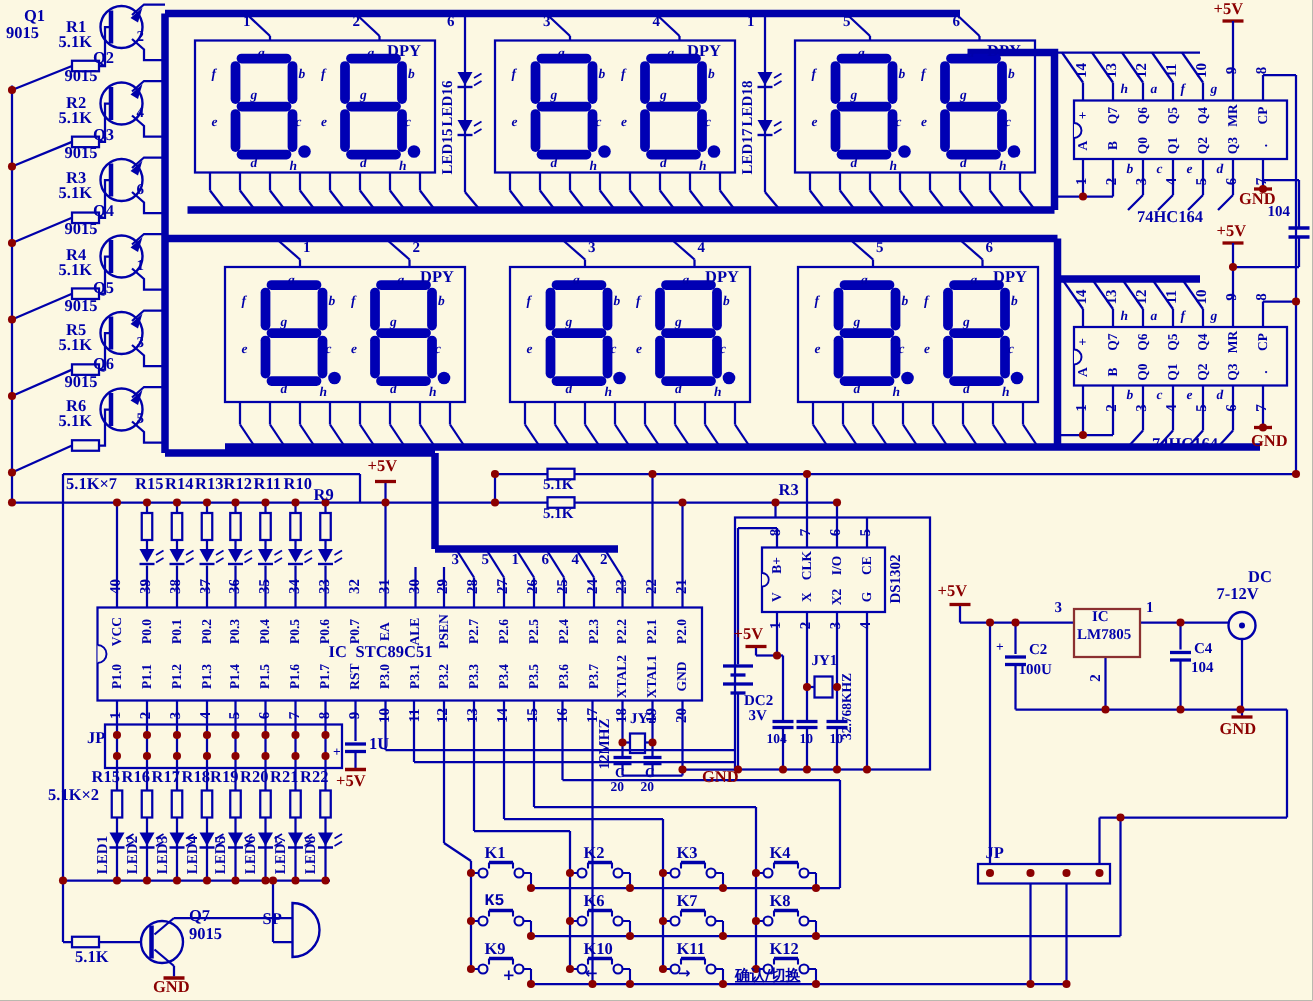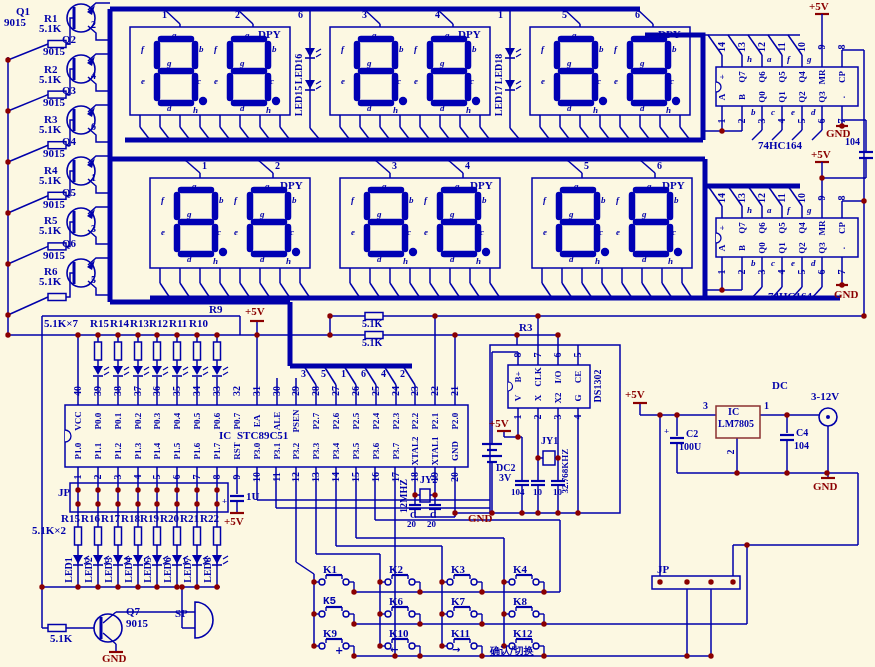--- a/index.html
+++ b/index.html
@@ -1165,21 +1165,21 @@
       <span class="lbl p" style="left: 381px; top: 369px;">4</span>
       <span class="lbl p" style="left: 400px; top: 369px;">2</span>
       <span class="lbl m" style="left: 245px; top: 306px;">+5V</span>
       <span class="lbl " style="left: 44px; top: 318px;">5.1K×7</span>
       <span class="lbl " style="left: 90px; top: 318px;">R15</span>
       <span class="lbl " style="left: 110px; top: 318px;">R14</span>
       <span class="lbl " style="left: 130px; top: 318px;">R13</span>
       <span class="lbl " style="left: 149px; top: 318px;">R12</span>
       <span class="lbl " style="left: 169px; top: 318px;">R11</span>
       <span class="lbl " style="left: 189px; top: 318px;">R10</span>
-      <span class="lbl " style="left: 209px; top: 304px; text-align: right;">R9</span>
+      <span class="lbl " style="left: 209px; top: 325px; text-align: right;">R9</span>
       <span class="lbl p" style="left: 362px; top: 319px;">5.1K</span>
       <span class="lbl p" style="left: 362px; top: 338px;">5.1K</span>
       <span class="lbl " style="left: 519px; top: 322px;">R3</span>
       <span class="lbl " style="left: 246px; top: 491px;">1U</span>
       <span class="lbl m" style="left: 224px; top: 516px;">+5V</span>
       <span class="lbl s" style="left: 222px; top: 497px;">+</span>
       <span class="lbl p" style="left: 420px; top: 475px;">JY2</span>
       <span class="lbl p r" style="left: 404px; top: 496px;">12MHZ</span>
       <span class="lbl s" style="left: 410px; top: 511px;">C</span>
       <span class="lbl s" style="left: 407px; top: 520px;">20</span>
@@ -1215,22 +1215,22 @@
       <span class="lbl s" style="left: 664px; top: 427px;">+</span>
       <span class="lbl p" style="left: 686px; top: 429px;">C2</span>
       <span class="lbl p" style="left: 679px; top: 442px;">100U</span>
       <span class="lbl p" style="left: 728px; top: 407px;">IC</span>
       <span class="lbl p" style="left: 718px; top: 419px;">LM7805</span>
       <span class="lbl p" style="left: 703px; top: 401px;">3</span>
       <span class="lbl p" style="left: 764px; top: 401px;">1</span>
       <span class="lbl p r" style="left: 731px; top: 452px;">2</span>
       <span class="lbl p" style="left: 796px; top: 428px;">C4</span>
       <span class="lbl p" style="left: 794px; top: 441px;">104</span>
-      <span class="lbl " style="left: 772px; top: 380px;">DC</span>
-      <span class="lbl " style="left: 811px; top: 391px;">3-12V</span>
+      <span class="lbl " style="left: 832px; top: 380px;">DC</span>
+      <span class="lbl " style="left: 811px; top: 391px;">7-12V</span>
       <span class="lbl m" style="left: 813px; top: 481px;">GND</span>
       <span class="lbl " style="left: 58px; top: 487px;">JP</span>
       <span class="lbl " style="left: 32px; top: 525px;">5.1K×2</span>
       <span class="lbl " style="left: 61px; top: 513px;">R15</span>
       <span class="lbl p r" style="left: 69px; top: 570px;">LED1</span>
       <span class="lbl " style="left: 81px; top: 513px;">R16</span>
       <span class="lbl p r" style="left: 89px; top: 570px;">LED2</span>
       <span class="lbl " style="left: 101px; top: 513px;">R17</span>
       <span class="lbl p r" style="left: 109px; top: 570px;">LED3</span>
       <span class="lbl " style="left: 121px; top: 513px;">R18</span>

